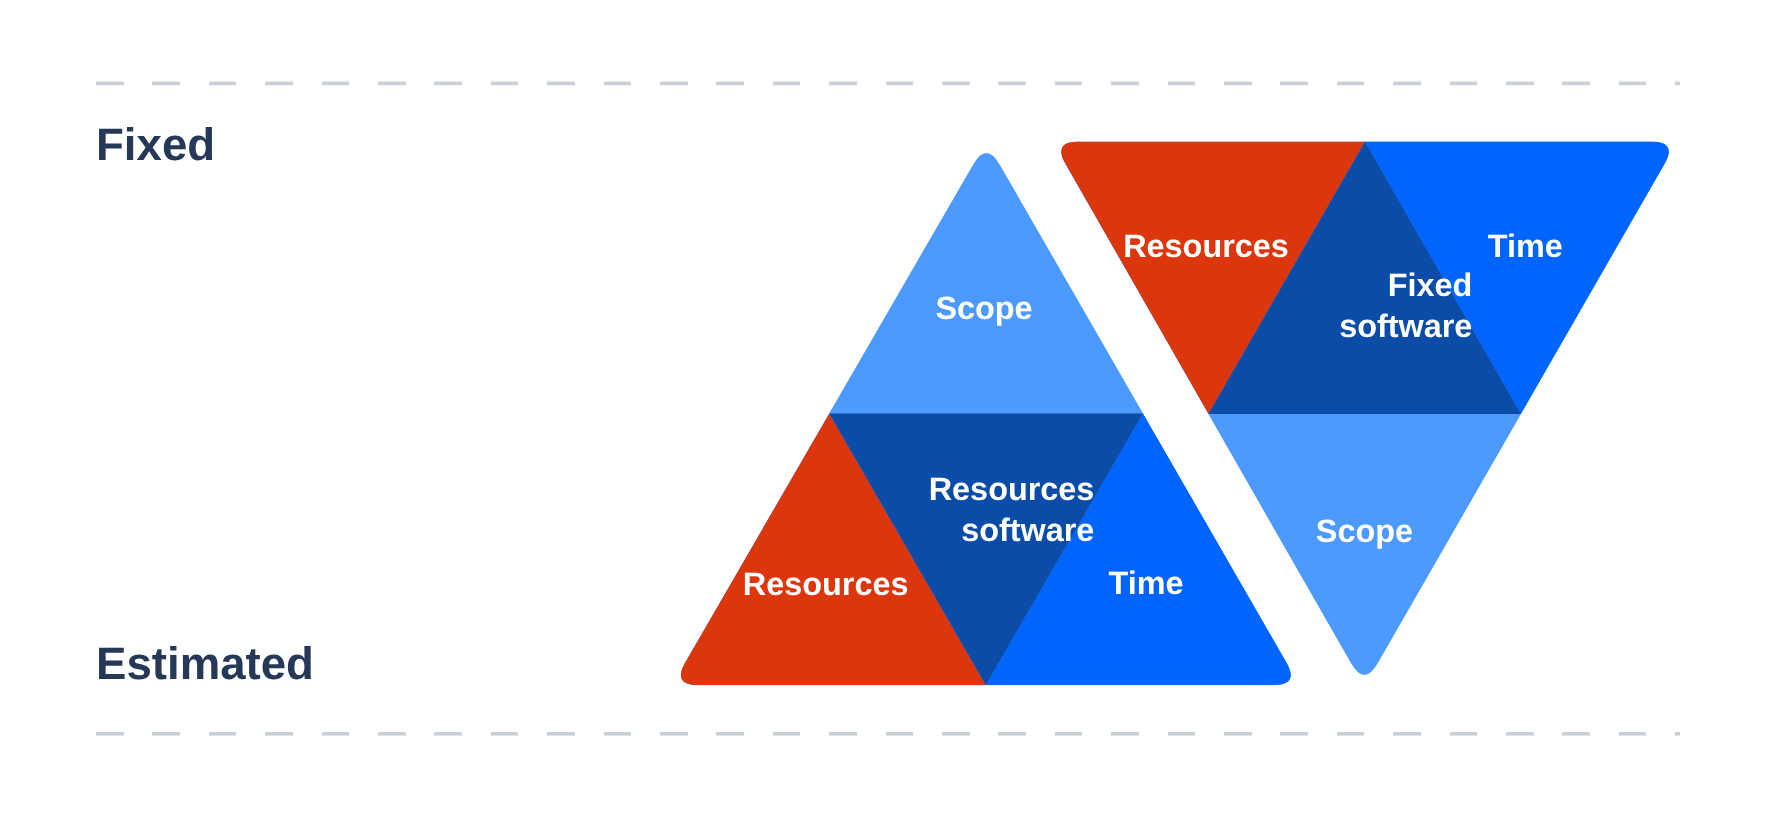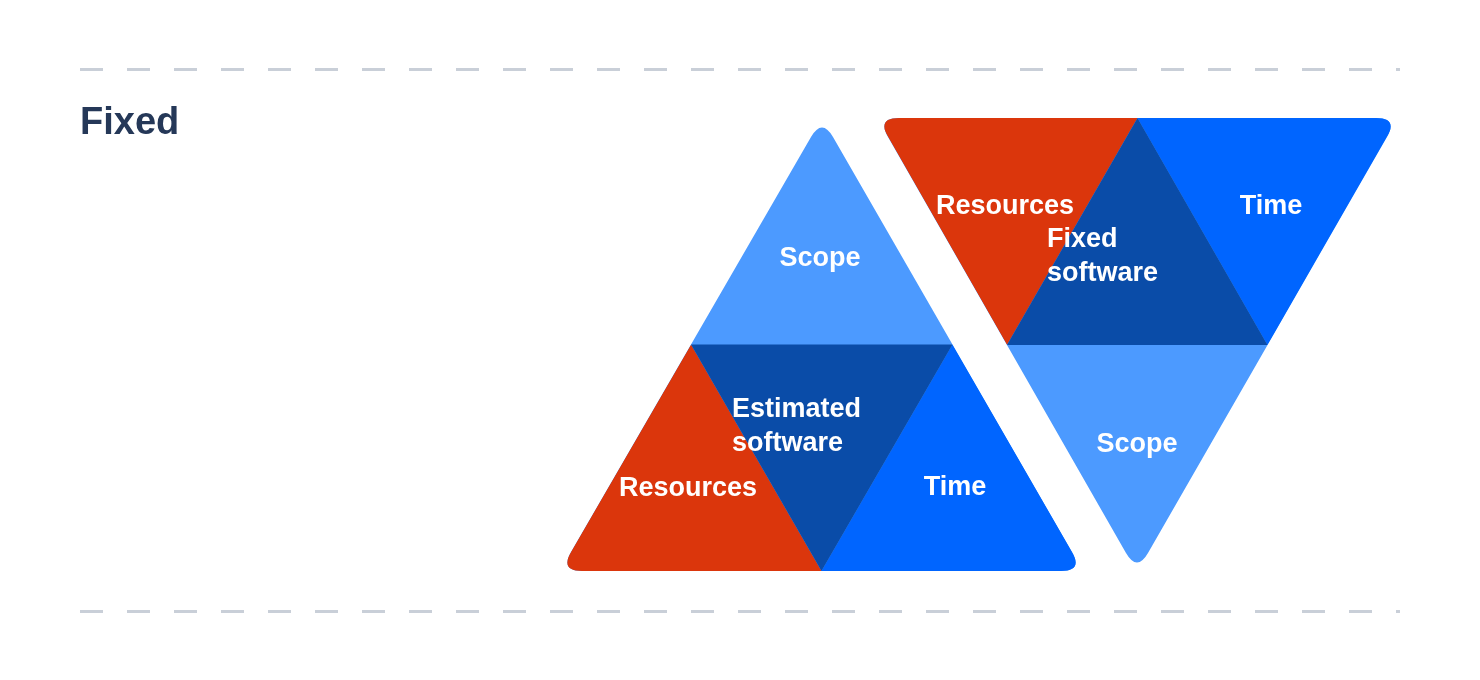--- a/index.html
+++ b/index.html
@@ -40,38 +40,39 @@
   .fill-light { fill: var(--light-blue, #4C9AFF); }
   .fill-red { fill: var(--red, #DB360C); }
   .fill-blue { fill: var(--blue, #0065FF); }
   .fill-dark { fill: var(--dark-blue, #0A4CA8); }
   .tri-label {
     position: absolute;
     transform: translate(-50%, -50%);
     color: var(--label-text, #fff);
     font-size: 27px;
     font-weight: 700;
-    text-align: left;
+    text-align: right;
     white-space: nowrap;
     line-height: 1.27;
   }
   .tri-title {
     white-space: normal;
     width: 180px;
   }
 </style>
 </head>
 <body>
 
 <div class="stage">
 
   <div class="dash-line dash-top"></div>
   <div class="dash-line dash-bottom"></div>
 
   <div class="axis-label axis-fixed">Fixed</div>
+  <div class="axis-label axis-estimated">Estimated</div>
 
   <svg class="diagram-svg" width="1480" height="680" viewBox="0 0 1480 680">
     <defs>
       <clipPath id="clip-waterfall">
         <path d="M 833,137 L 1072,552 Q 1083,571 1061,571 L 582,571 Q 560,571 571,552 L 811,137 Q 822,118 833,137 Z"></path>
       </clipPath>
       <clipPath id="clip-agile">
         <path d="M 899,118 L 1376,118 Q 1398,118 1387,137 L 1148,553 Q 1137,572 1126,553 L 888,137 Q 877,118 899,118 Z"></path>
       </clipPath>
     </defs>
@@ -85,21 +86,21 @@
 
     <g clip-path="url(#clip-agile)">
       <rect x="865" y="108" width="545" height="475" class="fill-light"></rect>
       <polygon class="fill-red" points="1007,345 867,100 1137.5,100 1137.5,118"></polygon>
       <polygon class="fill-blue" points="1137.5,100 1408,100 1267.5,345 1137.5,118"></polygon>
       <polygon class="fill-dark" points="1137.5,118 1267.5,345 1007,345"></polygon>
     </g>
   </svg>
 
   <div class="tri-label" style="left:820px; top:257px;">Scope</div>
-  <div class="tri-label tri-title" style="left:822px; top:425px;">Estimated software</div>
+  <div class="tri-label tri-title" style="left:822px; top:425px;">Resources software</div>
   <div class="tri-label" style="left:688px; top:487px;">Resources</div>
   <div class="tri-label" style="left:955px; top:486px;">Time</div>
 
   <div class="tri-label" style="left:1005px; top:205px;">Resources</div>
   <div class="tri-label" style="left:1271px; top:205px;">Time</div>
   <div class="tri-label tri-title" style="left:1137px; top:255px;">Fixed software</div>
   <div class="tri-label" style="left:1137px; top:443px;">Scope</div>
 
 </div>
 

